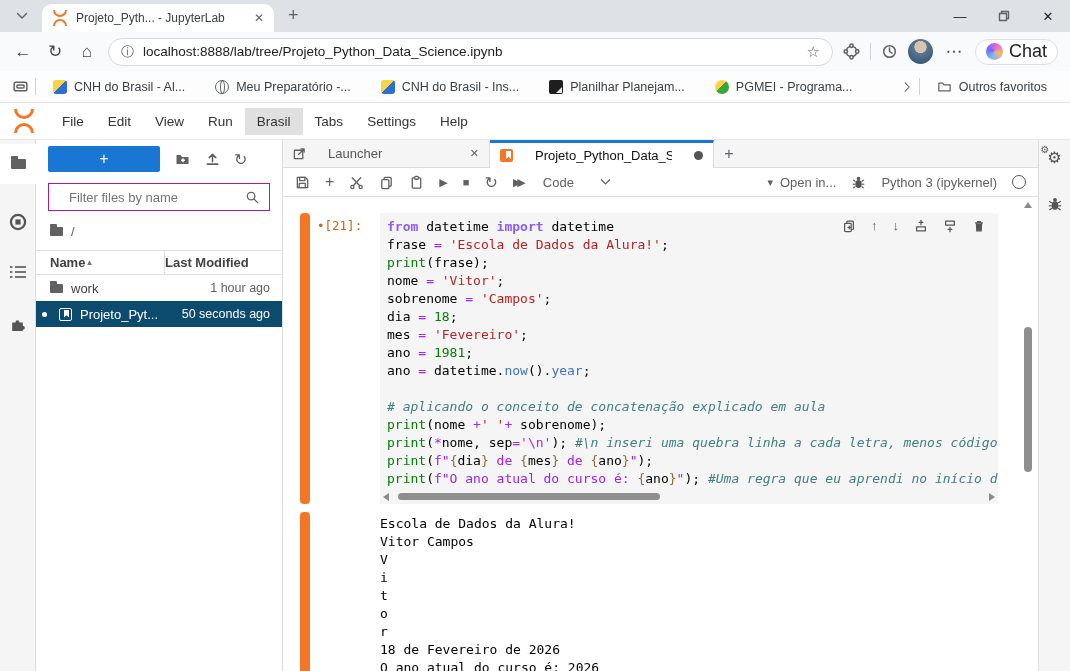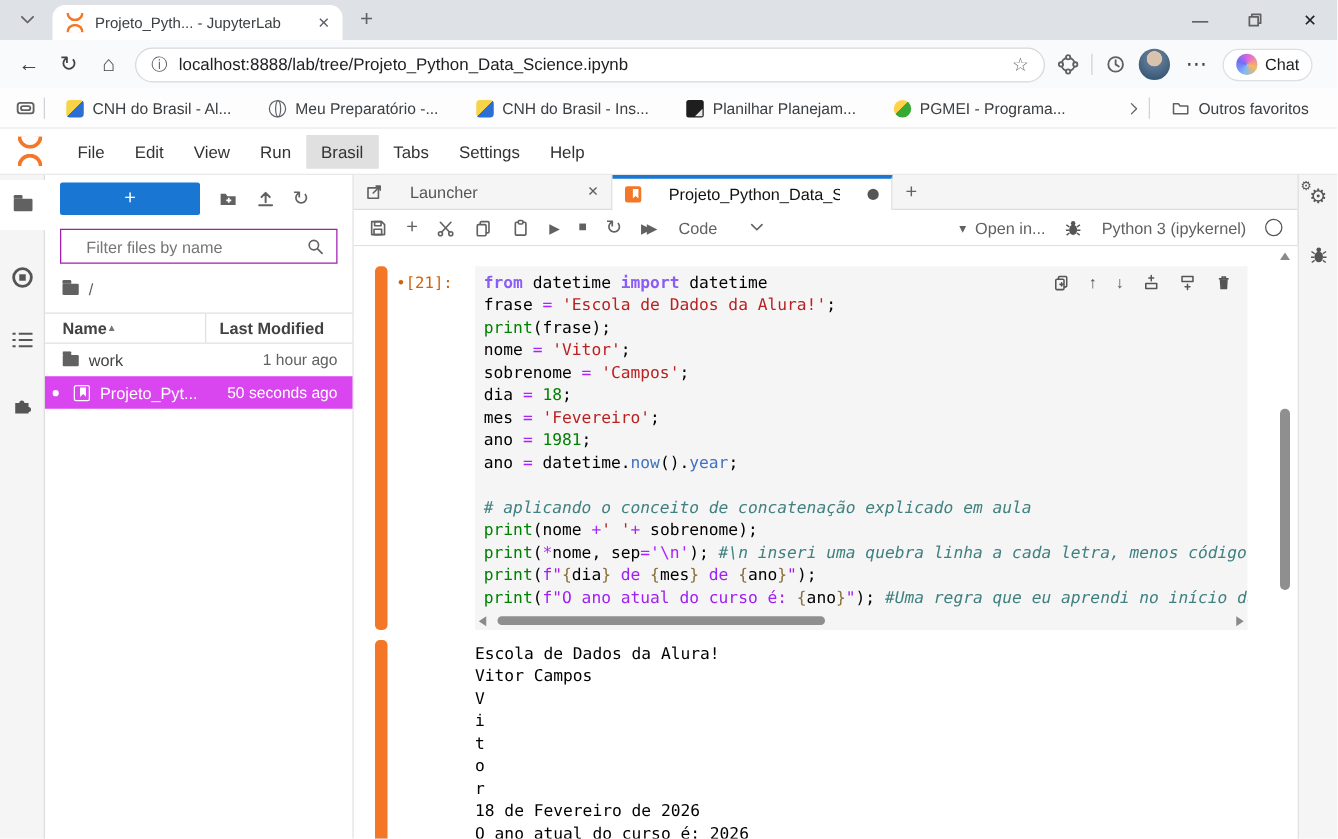--- a/index.html
+++ b/index.html
@@ -32,21 +32,21 @@
   #navbar { height:39px; background:#f9fafb; display:flex; align-items:center; padding:0 12px; gap:10px; }
   .navic { font-size:17px; color:#444; width:22px; text-align:center; }
   .pill { flex:1; max-width:728px; height:28px; border:1px solid #d5d8dc; border-radius:14px; background:#fff; display:flex; align-items:center; padding:0 12px; gap:9px; }
   .pill .url { flex:1; font-size:13.5px; color:#202124; white-space:nowrap; overflow:hidden; }
   .pill .info { color:#5f6368; font-size:13px; }
   .pill .star { color:#5f6368; font-size:15px; }
   .vdiv { width:1px; height:17px; background:#cfd3d8; }
   .avatar { width:25px; height:25px; border-radius:50%; background:radial-gradient(circle at 50% 32%, #d9c3ad 28%, #5b7794 30%, #3c5a77 75%); }
   .copilot { height:26px; border:1px solid #dcdfe3; border-radius:13px; background:#fff; display:flex; align-items:center; gap:6px; padding:0 10px; }
   .copilot .swirl { width:17px; height:17px; border-radius:50%; background:conic-gradient(from 200deg,#7fb8f7,#6f6cf7,#e66ad2,#f4b960,#7fb8f7); }
-  .copilot span.lbl { font-size:13px; color:#202124; }
+  .copilot span.lbl { font-size:18px; color:#202124; }
 
   
   #bookmarksbar { height:32px; background:#fdfdfe; border-bottom:1px solid #e4e6e9; display:flex; align-items:center; padding:0 12px; gap:6px; }
   .bookmark { display:flex; align-items:center; gap:7px; padding:0 11px; height:24px; border-radius:4px; }
   .bm-label { font-size:12.5px; color:#3c4043; white-space:nowrap; }
   .fav { width:14px; height:14px; flex:0 0 auto; }
   .fav-brazil { background:linear-gradient(135deg,#f7d34a 0 48%,#2b6fd4 48% 100%); border-radius:3px; }
   .fav-globe  { border:1.5px solid #5f6368; border-radius:50%; position:relative; }
   .fav-globe::before { content:""; position:absolute; left:4px; top:-1px; width:3px; height:12px; border:1.5px solid #5f6368; border-radius:50%; }
   .fav-dark { background:#1e1e1e; border-radius:2px; position:relative; }
@@ -76,25 +76,25 @@
   #filepanel { width:247px; background:#fff; border-right:1px solid #ddd; display:flex; flex-direction:column; }
   .fp-toolbar { height:38px; display:flex; align-items:center; padding:0 12px; gap:14px; }
   .newlauncher { width:112px; height:26px; background:#1976d2; border:none; border-radius:2px; color:#fff; font-size:16px; line-height:1; display:flex; align-items:center; justify-content:center; }
   .fp-filter { margin:5px 12px 4px; height:28px; border:1px solid #a21caf; background:#fff; display:flex; align-items:center; padding:0 20px; }
   .fp-filter input { border:none; outline:none; flex:1; font-size:13px; font-family:"Liberation Sans",sans-serif; color:#333; background:transparent; }
   .fp-filter input::placeholder { color:#757575; }
   .fp-crumb { display:flex; align-items:center; gap:8px; padding:9px 14px 7px; color:#616161; font-size:13px; }
   .fhdr { display:flex; align-items:center; height:25px; border-top:1px solid #e0e0e0; border-bottom:1px solid #e0e0e0; margin-top:4px; font-weight:bold; font-size:13px; color:#424242; }
   .fhdr .cname { flex:1; padding-left:14px; display:flex; align-items:center; }
   .fhdr .sort { font-size:8px; color:#757575; }
-  .fhdr .cmod { width:118px; border-left:1px solid #e0e0e0; text-align:right; padding-right:12px; height:100%; display:flex; align-items:center; justify-content:center; }
+  .fhdr .cmod { width:118px; border-left:1px solid #e0e0e0; text-align:right; padding-right:12px; height:100%; display:flex; align-items:center; justify-content:flex-start; }
   .frow { display:flex; align-items:center; height:26px; font-size:13px; color:#424242; padding-left:14px; }
   .frow .fname { flex:1; display:flex; align-items:center; gap:8px; white-space:nowrap; overflow:hidden; }
   .frow .ftime { width:118px; text-align:right; padding-right:12px; color:#616161; font-size:12.5px; }
-  .frow.selected { background:#d946ef; color:#fff; padding-left:6px; }
+  .frow.selected { background:#0c4a6e; color:#fff; padding-left:6px; }
   .frow.selected .ftime { color:#fff; }
   .rundot { width:5px; height:5px; border-radius:50%; background:#fff; margin-right:4px; flex:0 0 auto; }
   .nbicon { width:13px; height:13px; border-radius:2px; background:#f37726; position:relative; flex:0 0 auto; }
   .nbicon::after { content:""; position:absolute; right:2px; top:2px; width:5px; height:8px; background:#fff; clip-path:polygon(0 0,100% 0,100% 100%,50% 72%,0 100%); }
   .nbicon.outline { background:transparent; border:1.5px solid #fff; }
   .nbicon.outline::after { right:2px; top:1px; }
 
   
   #dock { flex:1; display:flex; flex-direction:column; min-width:0; }
   #docktabs { height:28px; background:#f5f5f5; border-bottom:1px solid #ddd; display:flex; align-items:stretch; }

